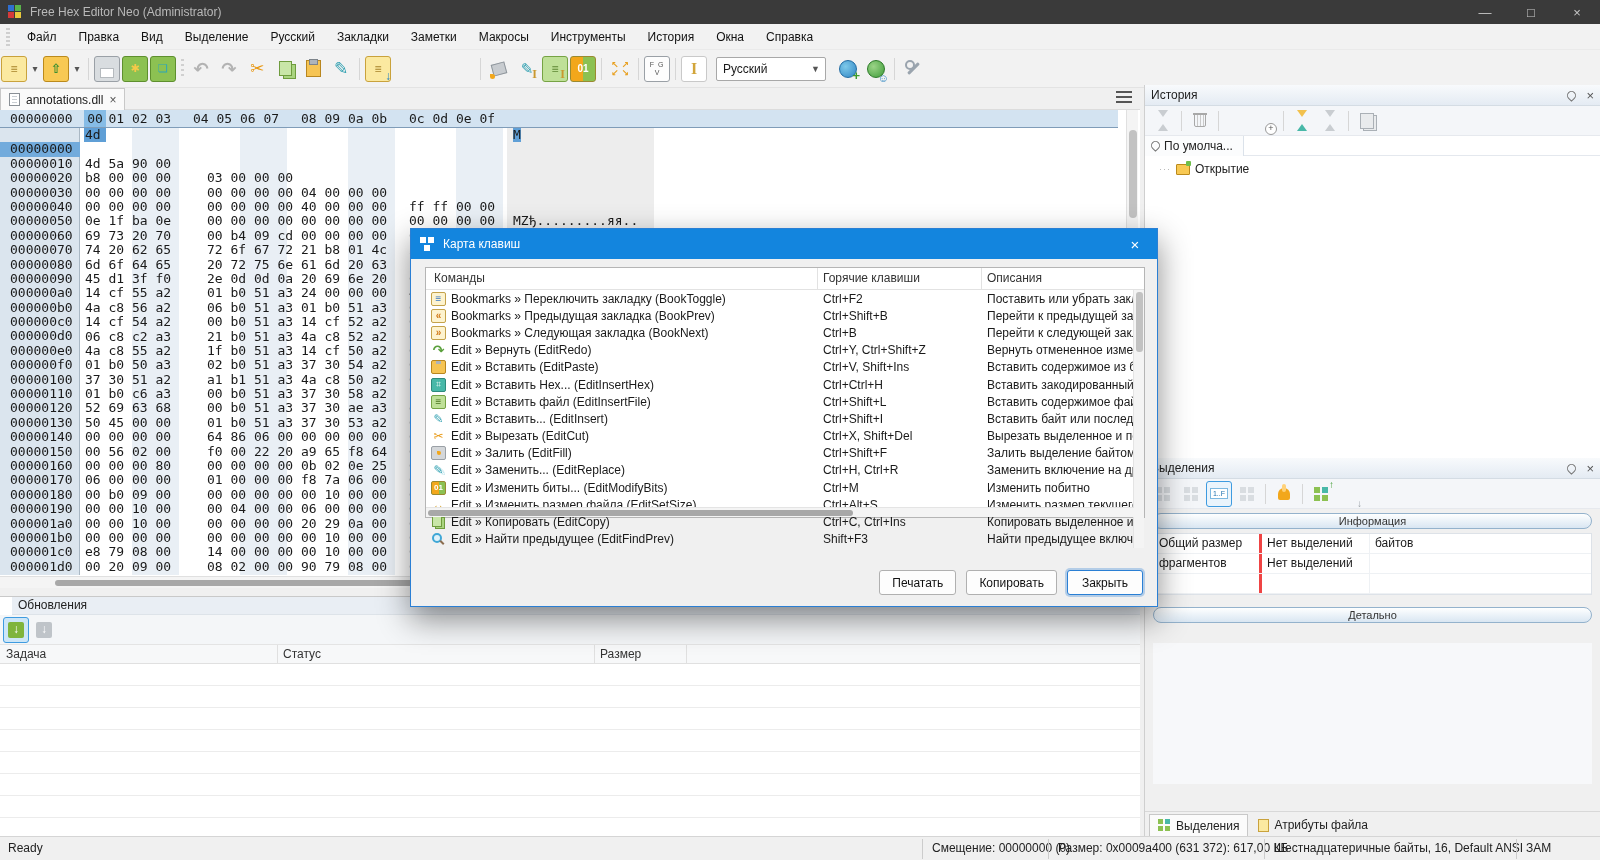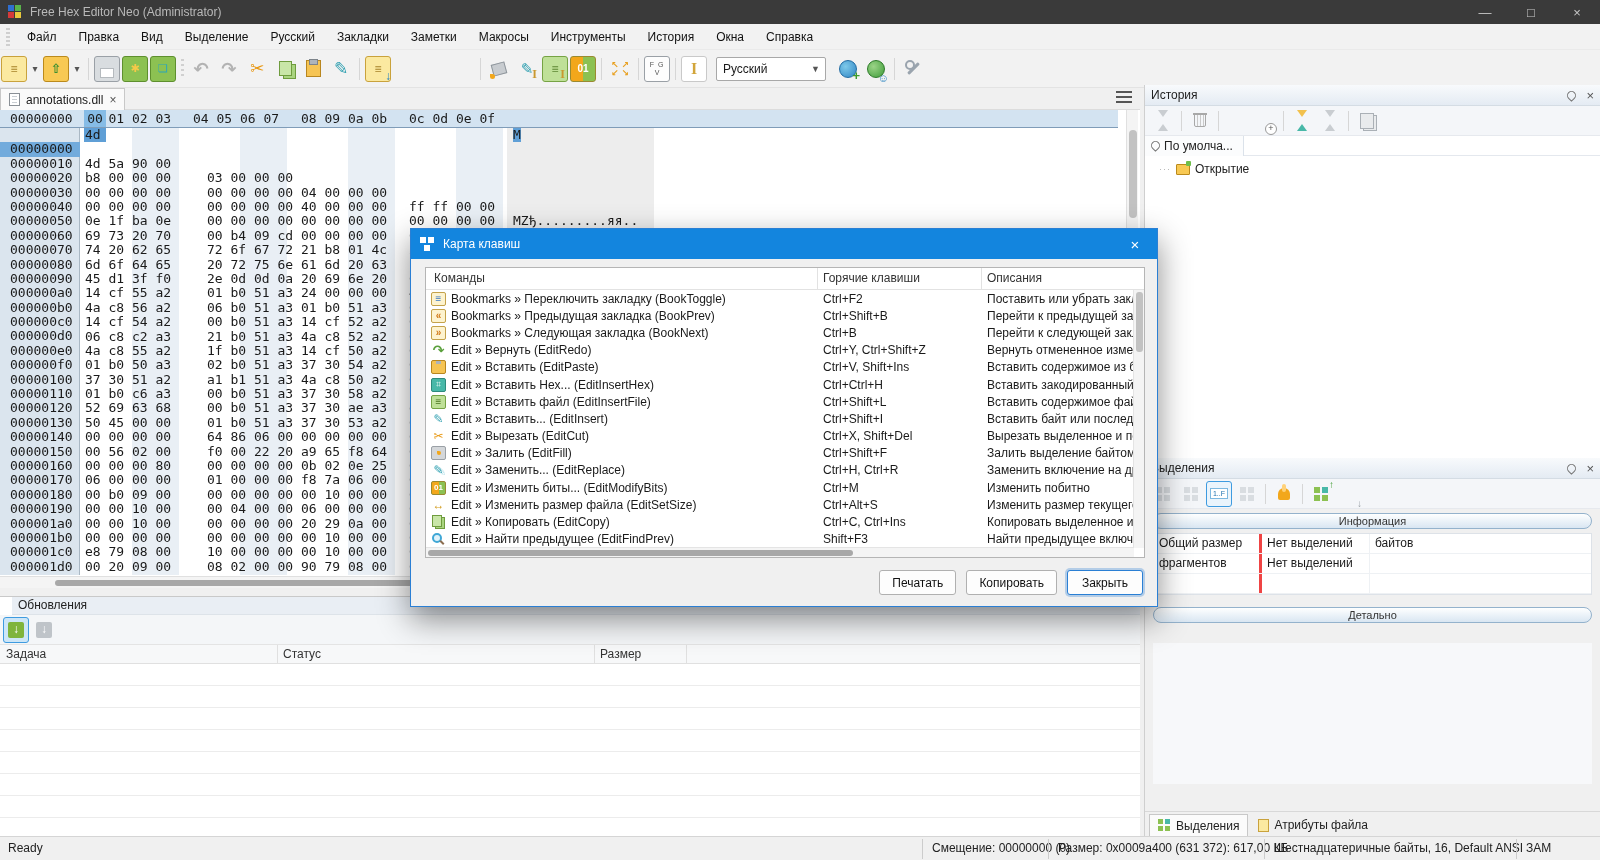--- a/index.html
+++ b/index.html
@@ -196,21 +196,21 @@
   #statusbar i{position:absolute;top:2px;height:20px;width:1px;background:#cccccc;}
 
   
   #dialog{position:absolute;left:410px;top:228px;width:748px;height:379px;background:#f0f0f0;border:1px solid #2a7fd4;box-shadow:0 12px 30px rgba(0,0,0,.45);z-index:50;}
   #dlgtitle{height:30px;background:#1385de;display:flex;align-items:center;color:#fff;padding-left:8px;gap:8px;}
   #dlgicon{width:16px;height:16px;background:
     linear-gradient(#fff,#fff) 1px 1px/6px 6px no-repeat,
     linear-gradient(#fff,#fff) 9px 1px/6px 6px no-repeat,
     linear-gradient(#fff,#fff) 5px 9px/6px 6px no-repeat;}
   #dlgclose{position:absolute;right:0;top:0;width:44px;height:30px;display:flex;align-items:center;justify-content:center;color:#fff;font-size:15px;}
-  #dlglist{position:absolute;left:14px;top:38px;width:720px;height:291px;background:#fff;border:1px solid #b5b5b5;}
+  #dlglist{position:absolute;left:14px;top:38px;width:720px;height:251px;background:#fff;border:1px solid #b5b5b5;}
   #dlglisthead{height:22px;border-bottom:1px solid #e2e2e2;position:relative;color:#333;line-height:21px;}
   #dlglisthead .c0{position:absolute;left:8px;}
   #dlglisthead .c1{position:absolute;left:397px;}
   #dlglisthead .c2{position:absolute;left:561px;}
   #dlglisthead i{position:absolute;top:0;height:22px;width:1px;background:#e2e2e2;}
   #dlgrows{position:absolute;left:0;top:22px;width:708px;height:258px;overflow:hidden;}
   .klrow{display:flex;height:17.2px;align-items:center;font-size:12px;white-space:nowrap;}
   .ki{width:15px;height:14px;margin-left:5px;flex:none;border-radius:2px;display:inline-flex;align-items:center;justify-content:center;font-size:10px;}
   .kc{width:372px;margin-left:5px;overflow:hidden;flex:none;}
   .kk{width:164px;flex:none;overflow:hidden;}
@@ -563,21 +563,21 @@
           <span class="ha">00000190</span>
           <span class="g0">00 00 10 00</span>
           <span class="g1">00 00 00 00</span>
           <span class="g2">00 10 00 00</span>
           <span class="g3">00 00 00 00</span>
           <span class="tx">....</span>
         </div>
           <div class="hexrow" style="">
           <span class="ha">000001a0</span>
           <span class="g0">00 00 00 00</span>
-          <span class="g1">10 00 00 00</span>
+          <span class="g1">14 00 00 00</span>
           <span class="g2">90 79 08 00</span>
           <span class="g3">53 00 00 00</span>
           
         </div>
           <div class="hexrow" style="">
           <span class="ha">000001b0</span>
           <span class="g0">e8 79 08 00</span>
           <span class="g1">08 02 00 00</span>
           <span class="g2">00 70 09 00</span>
           

